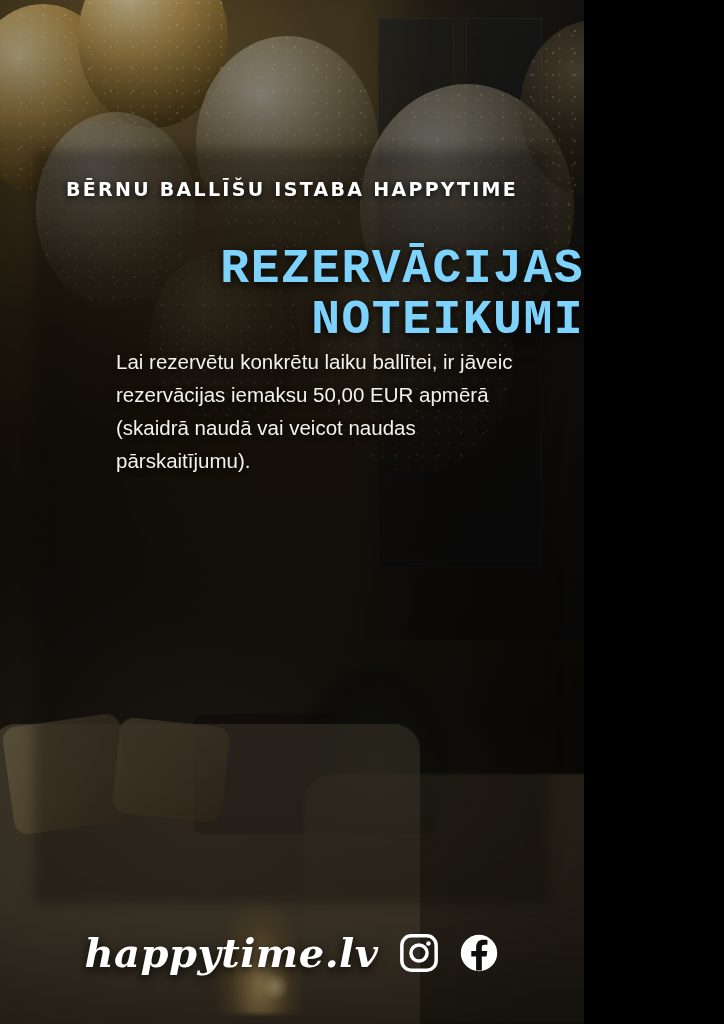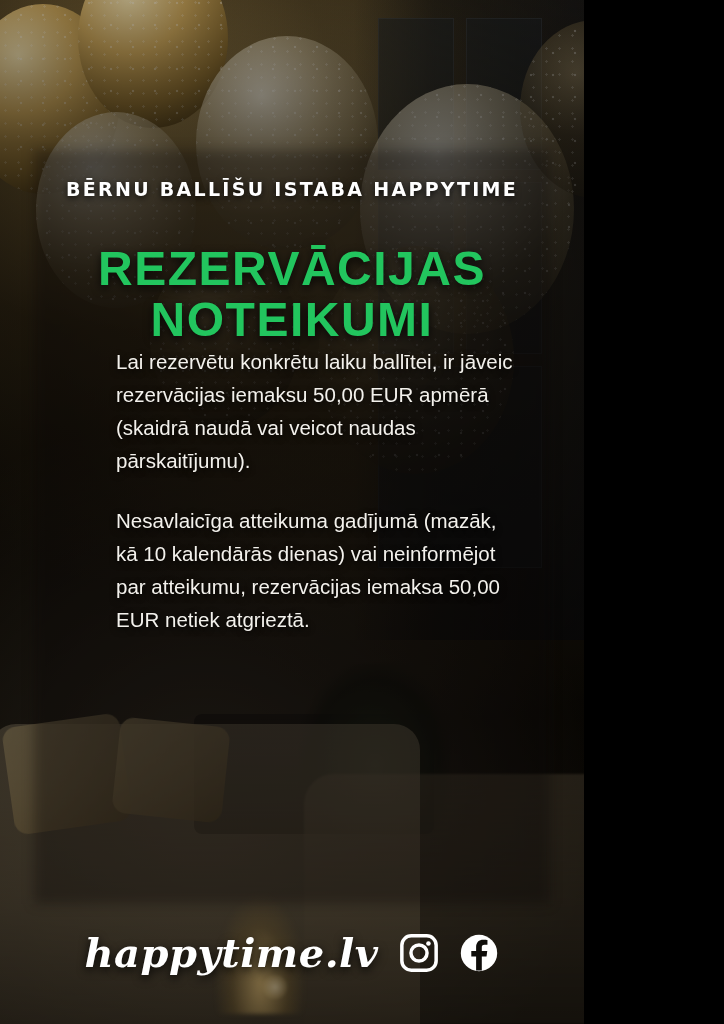--- a/index.html
+++ b/index.html
@@ -152,27 +152,27 @@
     font-size: 19px;
     letter-spacing: 2.3px;
     color: #ffffff;
     text-shadow: 0 2px 6px rgba(0,0,0,0.8);
   }
 
   .headline {
     position: absolute;
     top: 212px;
     left: 0; right: 0;
-    text-align: center;
-    font-family: Liberation Sans, sans-serif;
+    text-align: right;
+    font-family: Liberation Mono, monospace;
     font-weight: 700;
     font-size: 48px;
     line-height: 1.05;
     letter-spacing: 1.5px;
-    color: #22c55e;
+    color: #7dd3fc;
     text-shadow: 0 3px 10px rgba(0,0,0,0.85);
   }
 
   .body-copy {
     position: absolute;
     left: 72px;
     right: 62px;
     top: 345px;
     font-family: "Liberation Sans", sans-serif;
     font-size: 20.5px;
@@ -267,21 +267,20 @@
   <div class="scrim-center"></div>
 
   <div class="content">
 
     <div class="eyebrow">BĒRNU BALLĪŠU ISTABA HAPPYTIME</div>
 
     <h1 class="headline">REZERVĀCIJAS NOTEIKUMI</h1>
 
     <div class="body-copy">
       <p>Lai rezervētu konkrētu laiku ballītei, ir jāveic rezervācijas iemaksu 50,00 EUR apmērā (skaidrā naudā vai veicot naudas pārskaitījumu).</p>
-      <p>Nesavlaicīga atteikuma gadījumā (mazāk, kā 10 kalendārās dienas) vai neinformējot par atteikumu, rezervācijas iemaksa 50,00 EUR netiek atgrieztā.</p>
     </div>
 
     <div class="footer">
       <div class="brand">happytime.lv</div>
 
       <div class="social">
         <a href="#" style="text-decoration:none;">
           <svg width="42" height="42" viewBox="0 0 24 24" aria-hidden="true">
             <rect x="2.2" y="2.2" width="19.6" height="19.6" rx="5.4" ry="5.4" fill="none" stroke="#ffffff" stroke-width="2"></rect>
             <circle cx="12" cy="12" r="4.6" fill="none" stroke="#ffffff" stroke-width="2"></circle>

